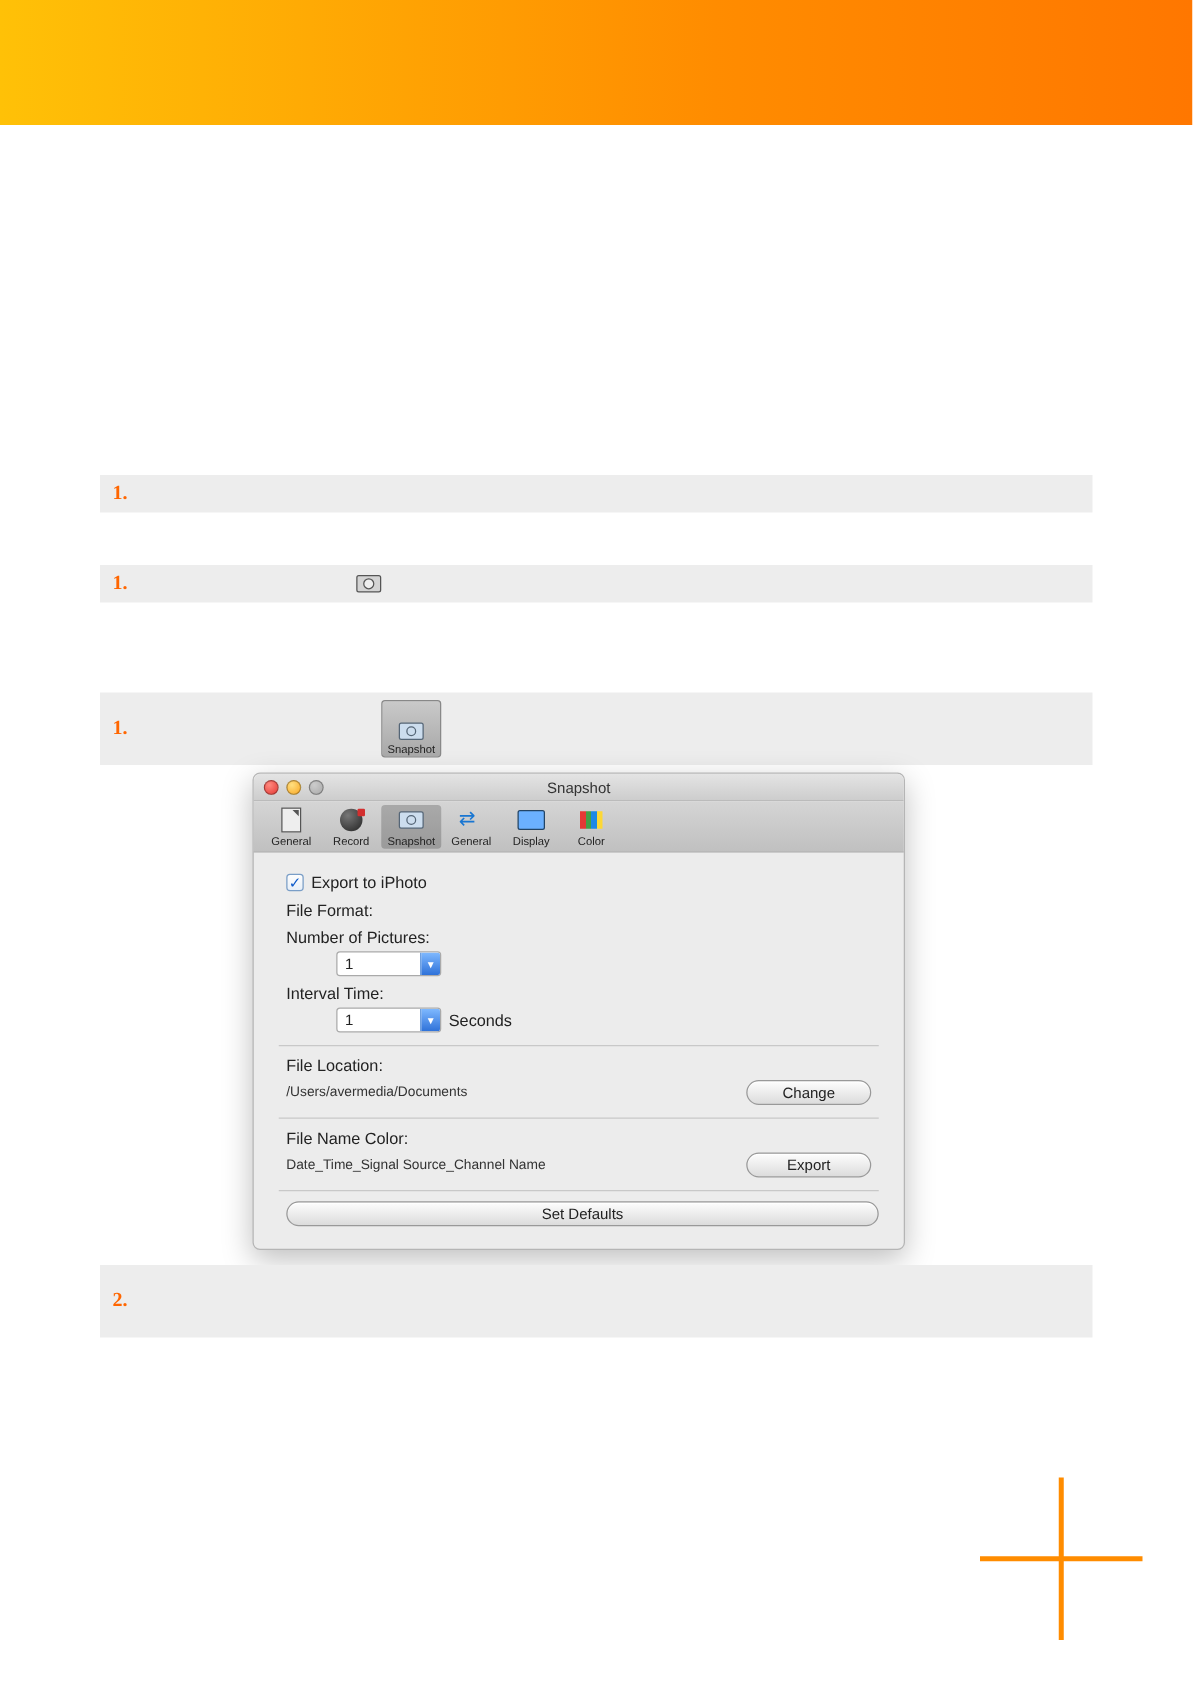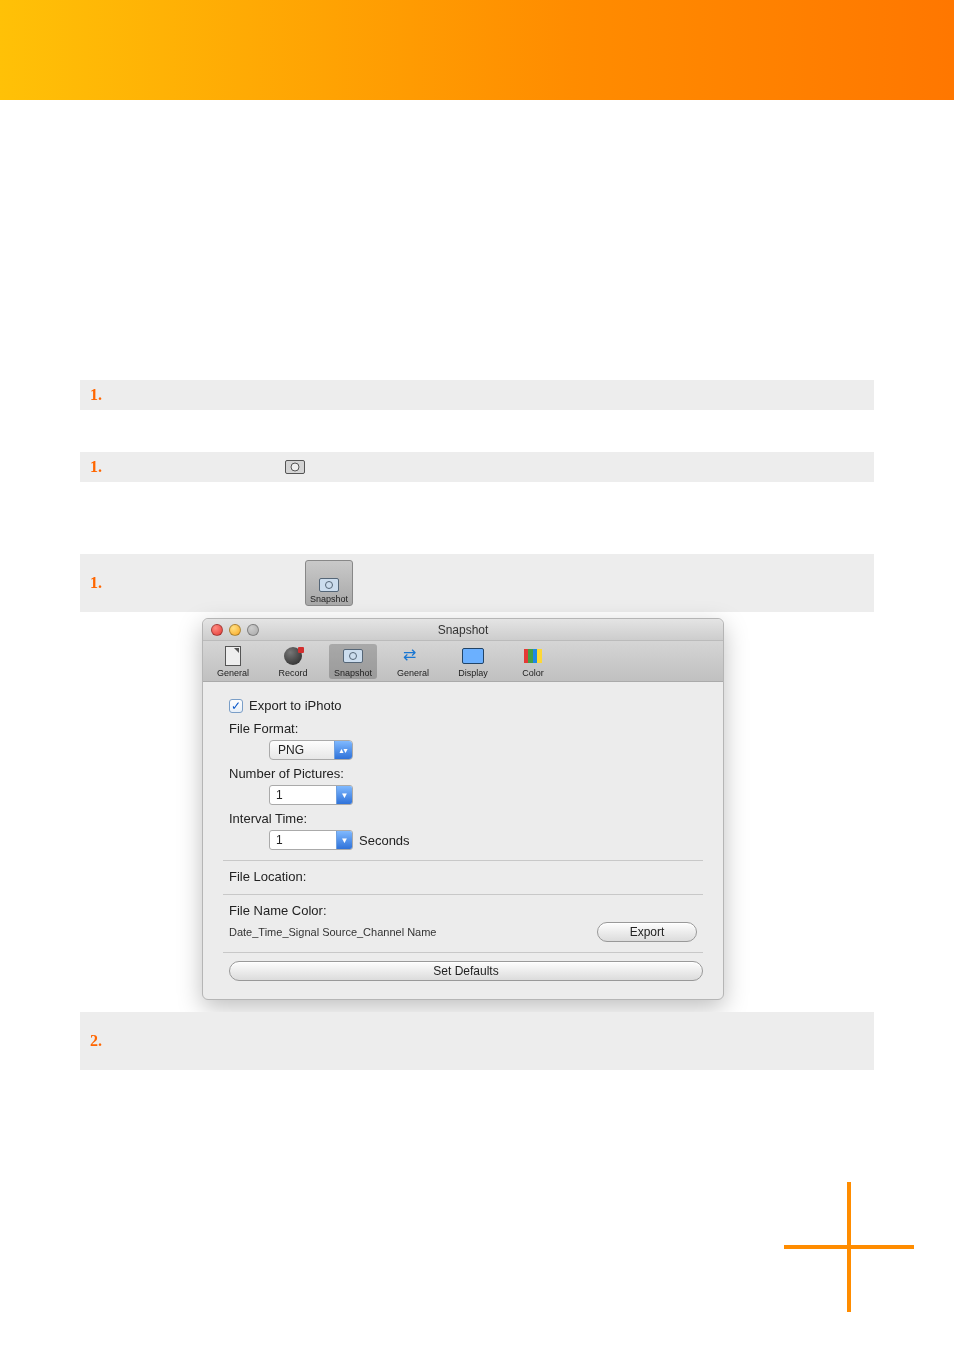--- a/index.html
+++ b/index.html
@@ -121,21 +121,21 @@
     text-align: center;
     font-size: 12px;
     color: #333;
   }
 
   .mac-toolbar {
     background: linear-gradient(#d5d5d5, #c0c0c0);
     border-bottom: 1px solid #aaa;
     padding: 3px 6px 2px;
     display: flex;
-    gap: 12px;
+    gap: 0;
   }
   .tb-item {
     width: 48px;
     display: flex;
     flex-direction: column;
     align-items: center;
     padding: 2px 0 1px;
     border-radius: 3px;
   }
   .tb-item.active { background: rgba(0,0,0,0.2); }
@@ -332,26 +332,20 @@
       </div>
     </div>
 
     <div class="mac-body">
       <div class="row-checkbox">
         <div class="aqua-check">✓</div>
         <span>Export to iPhoto</span>
       </div>
 
       <div class="field-label">File Format:</div>
-      <div class="indent">
-        <div class="aqua-select">
-          <span class="sel-txt">PNG</span>
-          <span class="sel-btn">▴▾</span>
-        </div>
-      </div>
 
       <div class="field-label">Number of Pictures:</div>
       <div class="indent">
         <div class="aqua-input">
           <span class="in-txt">1</span>
           <span class="in-btn">▼</span>
         </div>
       </div>
 
       <div class="field-label">Interval Time:</div>
@@ -359,20 +353,26 @@
         <div class="aqua-input">
           <span class="in-txt">1</span>
           <span class="in-btn">▼</span>
         </div>
         <span class="unit">Seconds</span>
       </div>
 
       <hr class="sep">
 
       <div class="field-label">File Location:</div>
+      <div class="loc-row">
+        <span class="loc-value">/Users/avermedia/Documents</span>
+        <div class="aqua-btn">
+          <span>Change</span>
+        </div>
+      </div>
 
       <hr class="sep">
 
       <div class="field-label">File Name Color:</div>
       <div class="loc-row">
         <span class="loc-value">Date_Time_Signal Source_Channel Name</span>
         <div class="aqua-btn">
           <span>Export</span>
         </div>
       </div>

